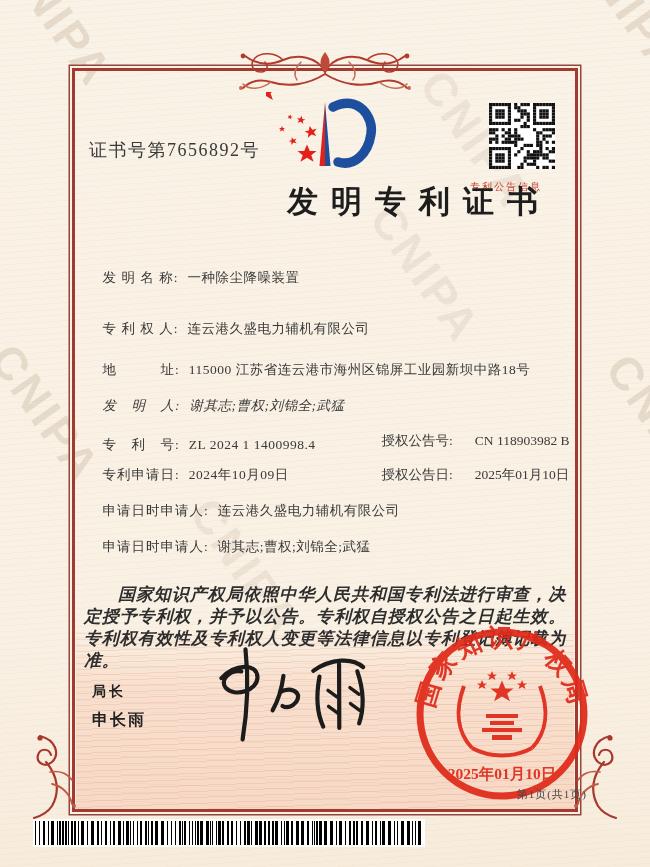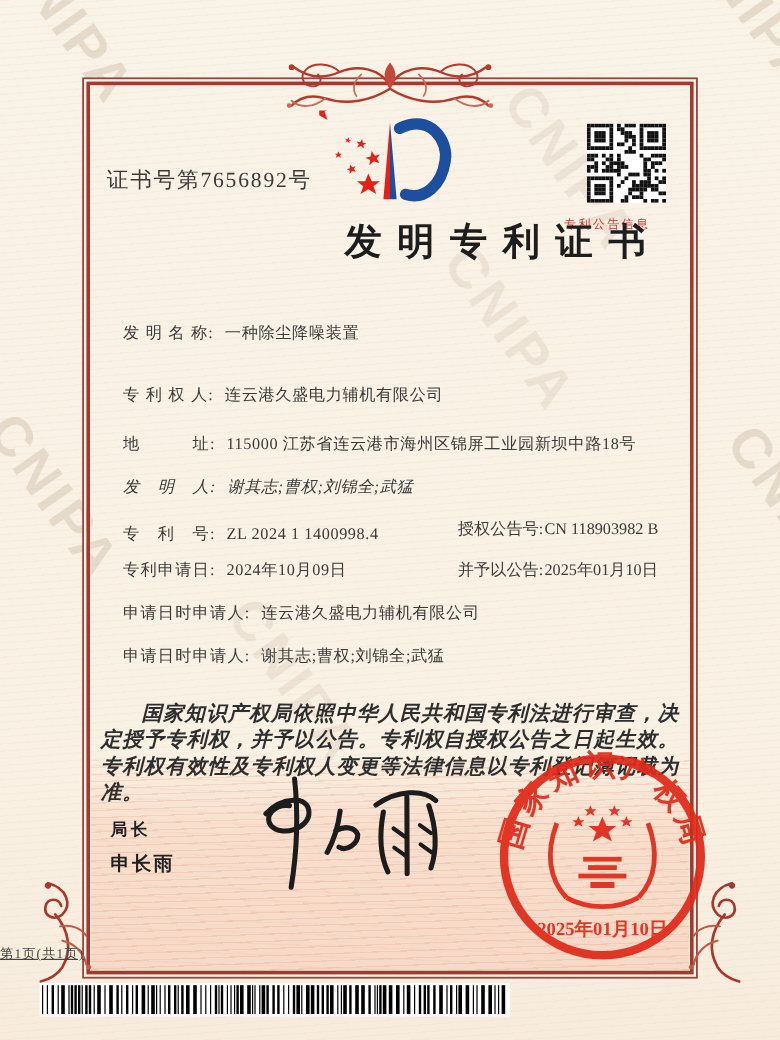--- a/index.html
+++ b/index.html
@@ -29,36 +29,36 @@
   .title{position:absolute;left:0;top:181px;width:551px;text-align:right;
     font-size:31px;font-weight:700;letter-spacing:13px;color:#1d1d1d;text-indent:13px;}
   .qr-wrap{position:absolute;left:489px;top:103px;width:66px;height:66px;background:#fff;}
   .qr-caption{position:absolute;left:470px;top:180px;width:104px;text-align:left;
     font-size:10px;font-weight:400;letter-spacing:2px;color:#c2392e;}
   
   .row{position:absolute;left:89px;font-size:13.5px;color:#3a3a3a;white-space:pre;}
   .row .lbl{white-space:pre;letter-spacing:1px;}
   .row .val{margin-left:9px;letter-spacing:0.5px;}
   .row2{position:absolute;left:368px;font-size:13.5px;color:#3a3a3a;white-space:pre;}
-  .row2 .val{margin-left:1px;}
+  .row2 .val{margin-left:22px;}
   
   .legal{position:absolute;left:84px;top:584px;width:482px;font-size:17px;
     font-style:italic;font-weight:600;line-height:22px;color:#2e2e2e;
     text-indent:2em;letter-spacing:0.8px;text-align:justify;}
   
   .director-label{position:absolute;left:92px;top:683px;font-family:"Liberation Sans",sans-serif;
     font-size:14px;font-weight:700;letter-spacing:3px;color:#222;}
   .director-name{position:absolute;left:92px;top:710px;font-family:"Liberation Sans",sans-serif;
     font-size:16px;font-weight:700;letter-spacing:2px;color:#222;}
   .signature{position:absolute;left:192px;top:642px;transform:rotate(-2deg);}
   
   .seal{position:absolute;left:410px;top:622px;}
   
-  .page-footer{position:absolute;left:0;top:787px;width:587px;text-align:left;
-    font-size:11px;letter-spacing:1px;color:#444;text-decoration:underline;}
+  .page-footer{position:absolute;left:0;top:787px;width:587px;text-align:right;
+    font-size:11px;letter-spacing:1px;color:#444;}
   .barcode{position:absolute;left:33px;top:819px;width:392px;height:28px;background:#fff;}
   .ornament-top{position:absolute;left:205px;top:44px;}
   .corner{position:absolute;}
 </style>
 </head>
 <body>
 
 <div id="page">
 
   <span class="wm" style="left:-20px;top:-10px;">CNIPA</span>
@@ -364,21 +364,21 @@
   <div class="row" style="top:420px;">
     <span class="lbl">专　利　号:</span><span class="val">ZL 2024 1 1400998.4</span>
   </div>
   <div class="row2" style="top:416px;">
     <span class="lbl">授权公告号:</span><span class="val">CN 118903982 B</span>
   </div>
   <div class="row" style="top:450px;">
     <span class="lbl">专利申请日:</span><span class="val">2024年10月09日</span>
   </div>
   <div class="row2" style="top:450px;">
-    <span class="lbl">并予以公告:</span><span class="val">2025年01月10日</span>
+    <span class="lbl">授权公告日:</span><span class="val">2025年01月10日</span>
   </div>
   <div class="row" style="top:486px;">
     <span class="lbl">申请日时申请人:</span><span class="val">连云港久盛电力辅机有限公司</span>
   </div>
   <div class="row" style="top:522px;">
     <span class="lbl">申请日时申请人:</span><span class="val">谢其志;曹权;刘锦全;武猛</span>
   </div>
 
   <div class="legal">国家知识产权局依照中华人民共和国专利法进行审查，决定授予专利权，并予以公告。专利权自授权公告之日起生效。专利权有效性及专利权人变更等法律信息以专利登记簿记载为准。</div>
 

